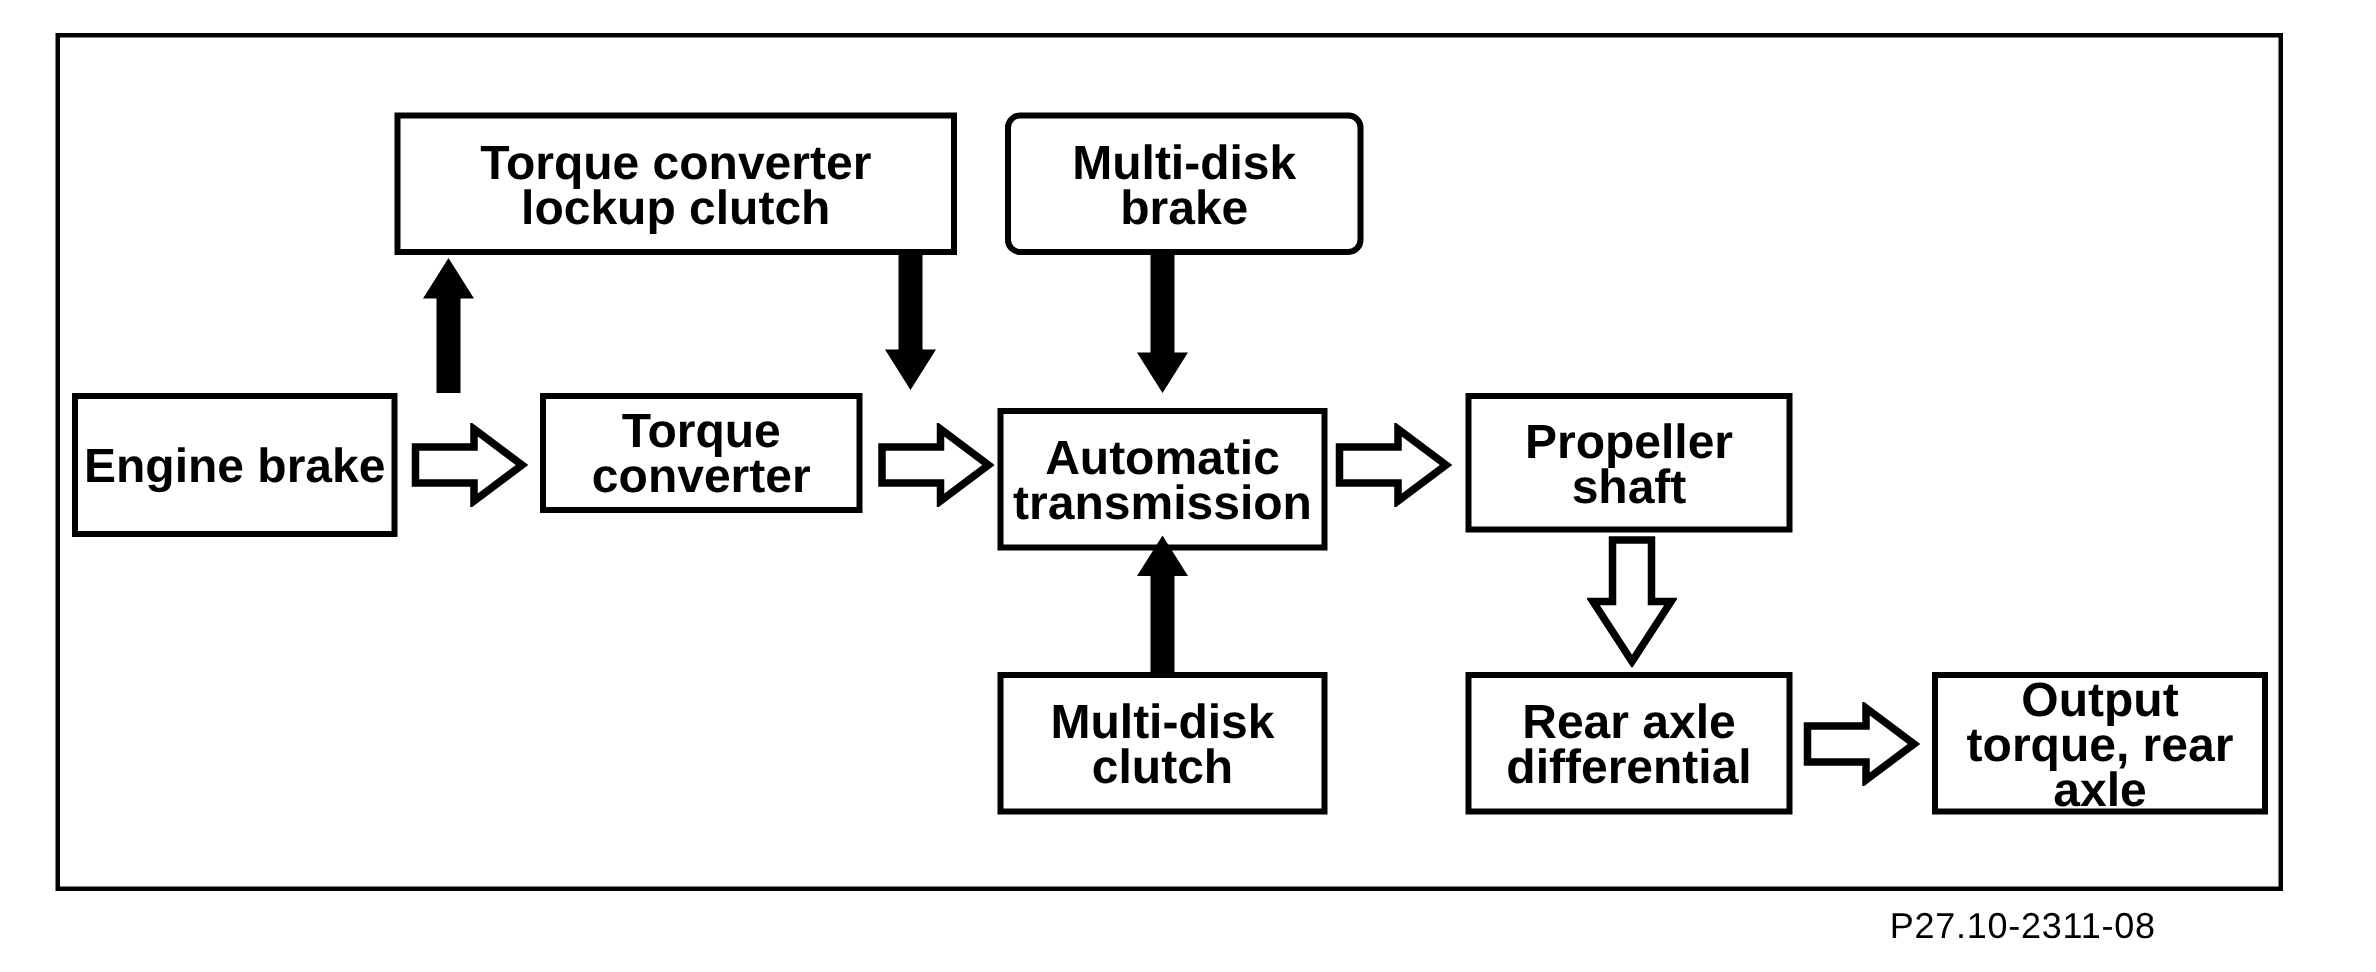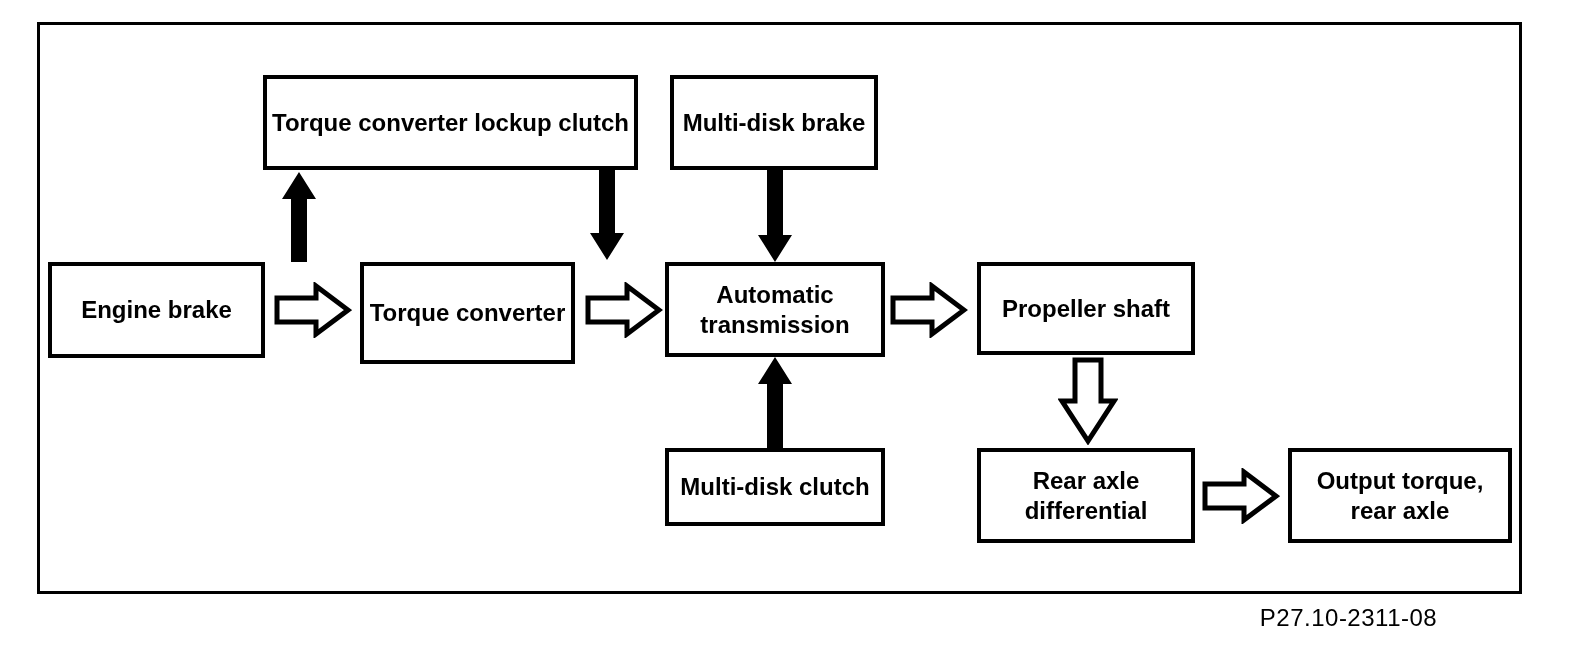--- a/index.html
+++ b/index.html
@@ -28,21 +28,21 @@
   .node {
     position: absolute;
     border: 4px solid #000000;
     box-sizing: border-box;
     background: #ffffff;
     display: flex;
     align-items: center;
     justify-content: center;
     text-align: center;
     font-weight: bold;
-    font-size: 24px;
+    font-size: 32px;
     line-height: 30px;
     color: #000000;
     padding: 0 4px;
   }
   .arrow {
     position: absolute;
     display: block;
   }
   .caption {
     position: absolute;
@@ -51,26 +51,26 @@
     width: 337px;
     text-align: center;
     font-size: 24px;
     font-weight: normal;
     color: #000000;
     letter-spacing: 0.5px;
   }
 
   
   .n-lockup       { left: 263px;  top: 75px;  width: 375px; height: 95px; }
-  .n-brake        { left: 670px;  top: 75px;  width: 208px; height: 95px; }
+  .n-brake        { left: 670px;  top: 75px;  width: 239px; height: 95px; border-radius: 10px; }
   .n-engine       { left: 48px;   top: 262px; width: 217px; height: 96px; }
-  .n-converter    { left: 360px;  top: 262px; width: 215px; height: 102px; }
-  .n-transmission { left: 665px;  top: 262px; width: 220px; height: 95px; }
+  .n-converter    { left: 360px;  top: 262px; width: 215px; height: 80px; }
+  .n-transmission { left: 665px;  top: 272px; width: 220px; height: 95px; }
   .n-propeller    { left: 977px;  top: 262px; width: 218px; height: 93px; }
-  .n-clutch       { left: 665px;  top: 448px; width: 220px; height: 78px; }
+  .n-clutch       { left: 665px;  top: 448px; width: 220px; height: 95px; }
   .n-reardiff     { left: 977px;  top: 448px; width: 218px; height: 95px; text-align: center; }
   .n-output       { left: 1288px; top: 448px; width: 224px; height: 95px; }
 
   
   .a-up-lockup     { left: 281px;  top: 172px; }
   .a-down-lockup   { left: 589px;  top: 170px; }
   .a-down-brake    { left: 757px;  top: 170px; }
   .a-up-clutch     { left: 757px;  top: 357px; }
   .a-flow-1        { left: 274px;  top: 282px; }
   .a-flow-2        { left: 585px;  top: 282px; }

